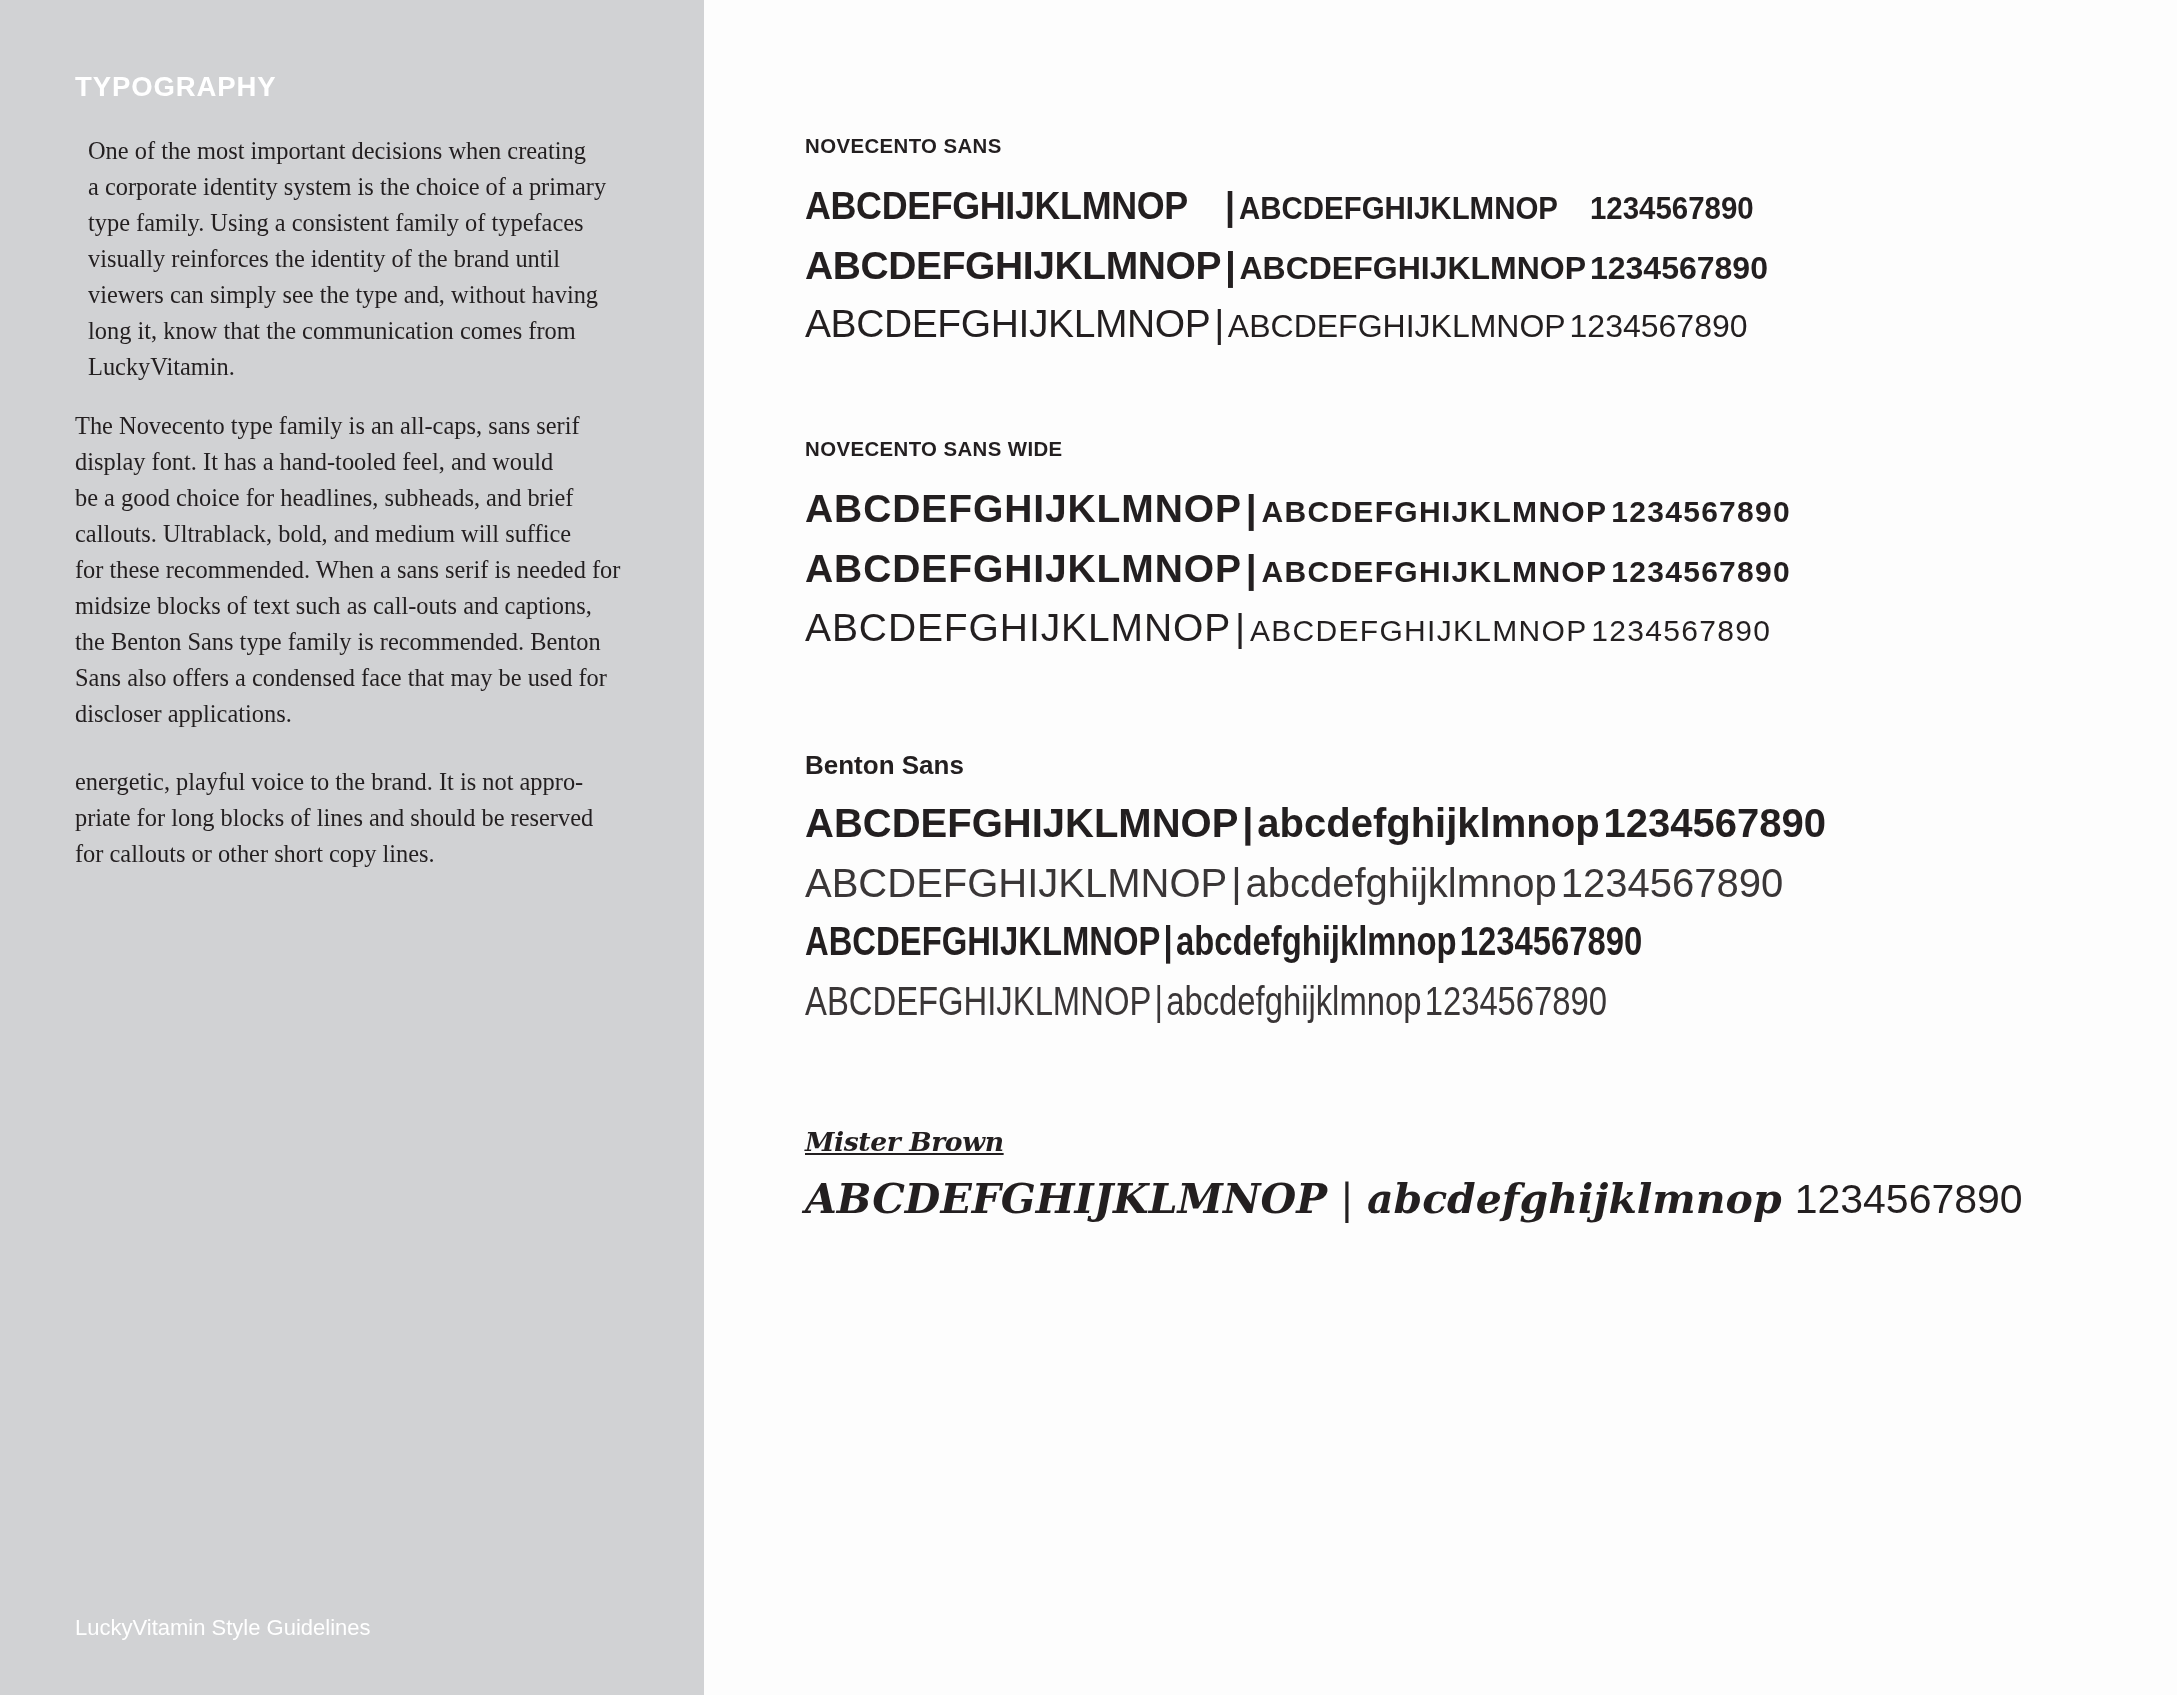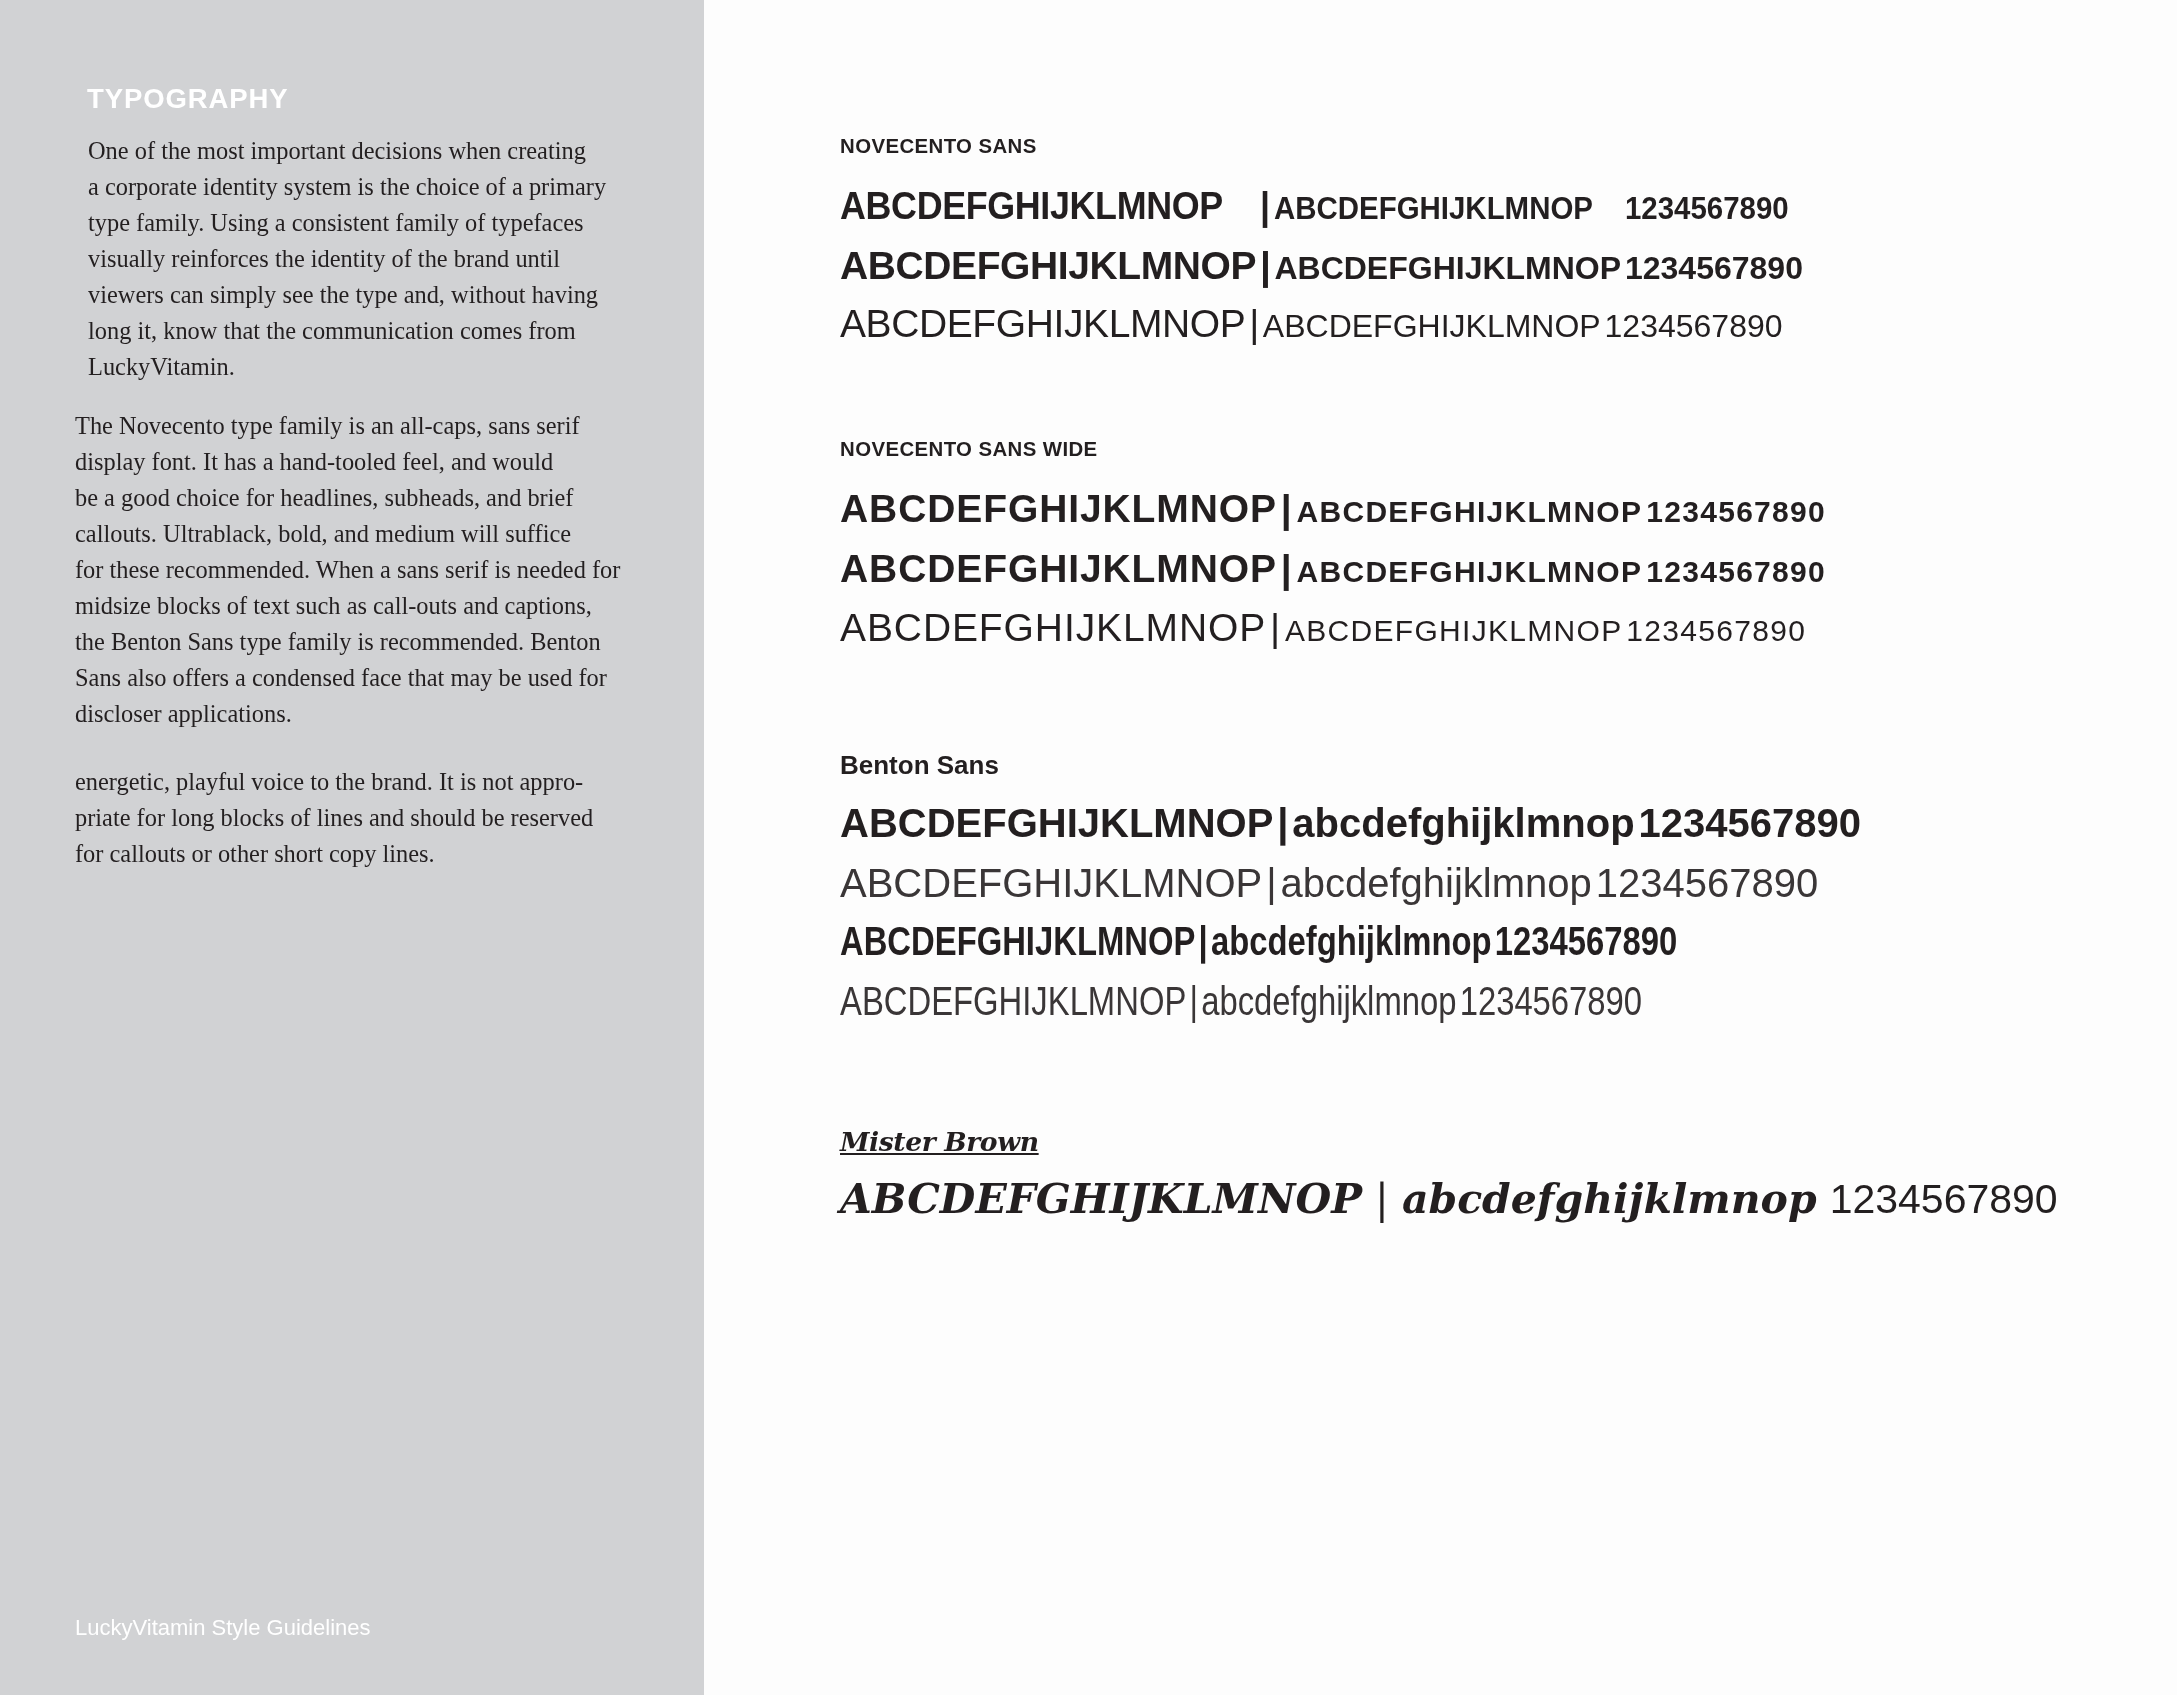--- a/index.html
+++ b/index.html
@@ -1,23 +1,23 @@
 <!DOCTYPE html>
 <html style="font-size:14px"><head>
 <meta charset="utf-8">
 <style>
   html, body { margin:0; padding:0; }
   body { width:2178px; height:1695px; position:relative; background:#fdfdfd; overflow:hidden; color:#231f20; }
   .sidebar { position:absolute; left:0; top:0; width:704px; height:1695px; background:#d1d2d4; }
-  .side-title { position:absolute; left:75px; top:71px; font-family:"Liberation Sans", sans-serif; font-weight:bold; font-size:27.5px; letter-spacing:0.9px; color:#ffffff; margin:12px; }
+  .side-title { position:absolute; left:75px; top:71px; font-family:"Liberation Sans", sans-serif; font-weight:bold; font-size:27.5px; letter-spacing:0.9px; color:#ffffff; margin:0; }
   .para { position:absolute; left:75px; width:594px; font-family:"Liberation Serif", serif; font-size:24.4px; line-height:36px; color:#231f20; margin:0; }
   .para .ln { display:block; white-space:nowrap; }
   .footer { position:absolute; left:75px; top:1615px; font-family:"Liberation Sans", sans-serif; font-size:22px; color:#ffffff; }
 
-  .main { position:absolute; left:840px; top:0; width:1330px; height:1695px; }
+  .main { position:absolute; left:805px; top:0; width:1330px; height:1695px; }
   .sec-label { position:absolute; left:0; margin:0; font-family:"Liberation Sans", sans-serif; font-size:20.4px; color:#231f20; letter-spacing:0.4px; white-space:nowrap; }
   .sec-label.benton { font-size:26px; letter-spacing:0; }
   .sec-label.script { font-family:"DejaVu Serif", serif; font-style:italic; font-weight:bold; font-size:26.6px; letter-spacing:-0.4px;text-decoration:underline; }
   .sample { position:absolute; left:0; white-space:nowrap; font-family:"Liberation Sans", sans-serif; color:#231f20; line-height:1; }
   .sample .big { }
   .sample .sep { display:inline-block; }
   .sample .small { }
 
   
   .nov .big { font-size:39px; letter-spacing:-0.4px; }

